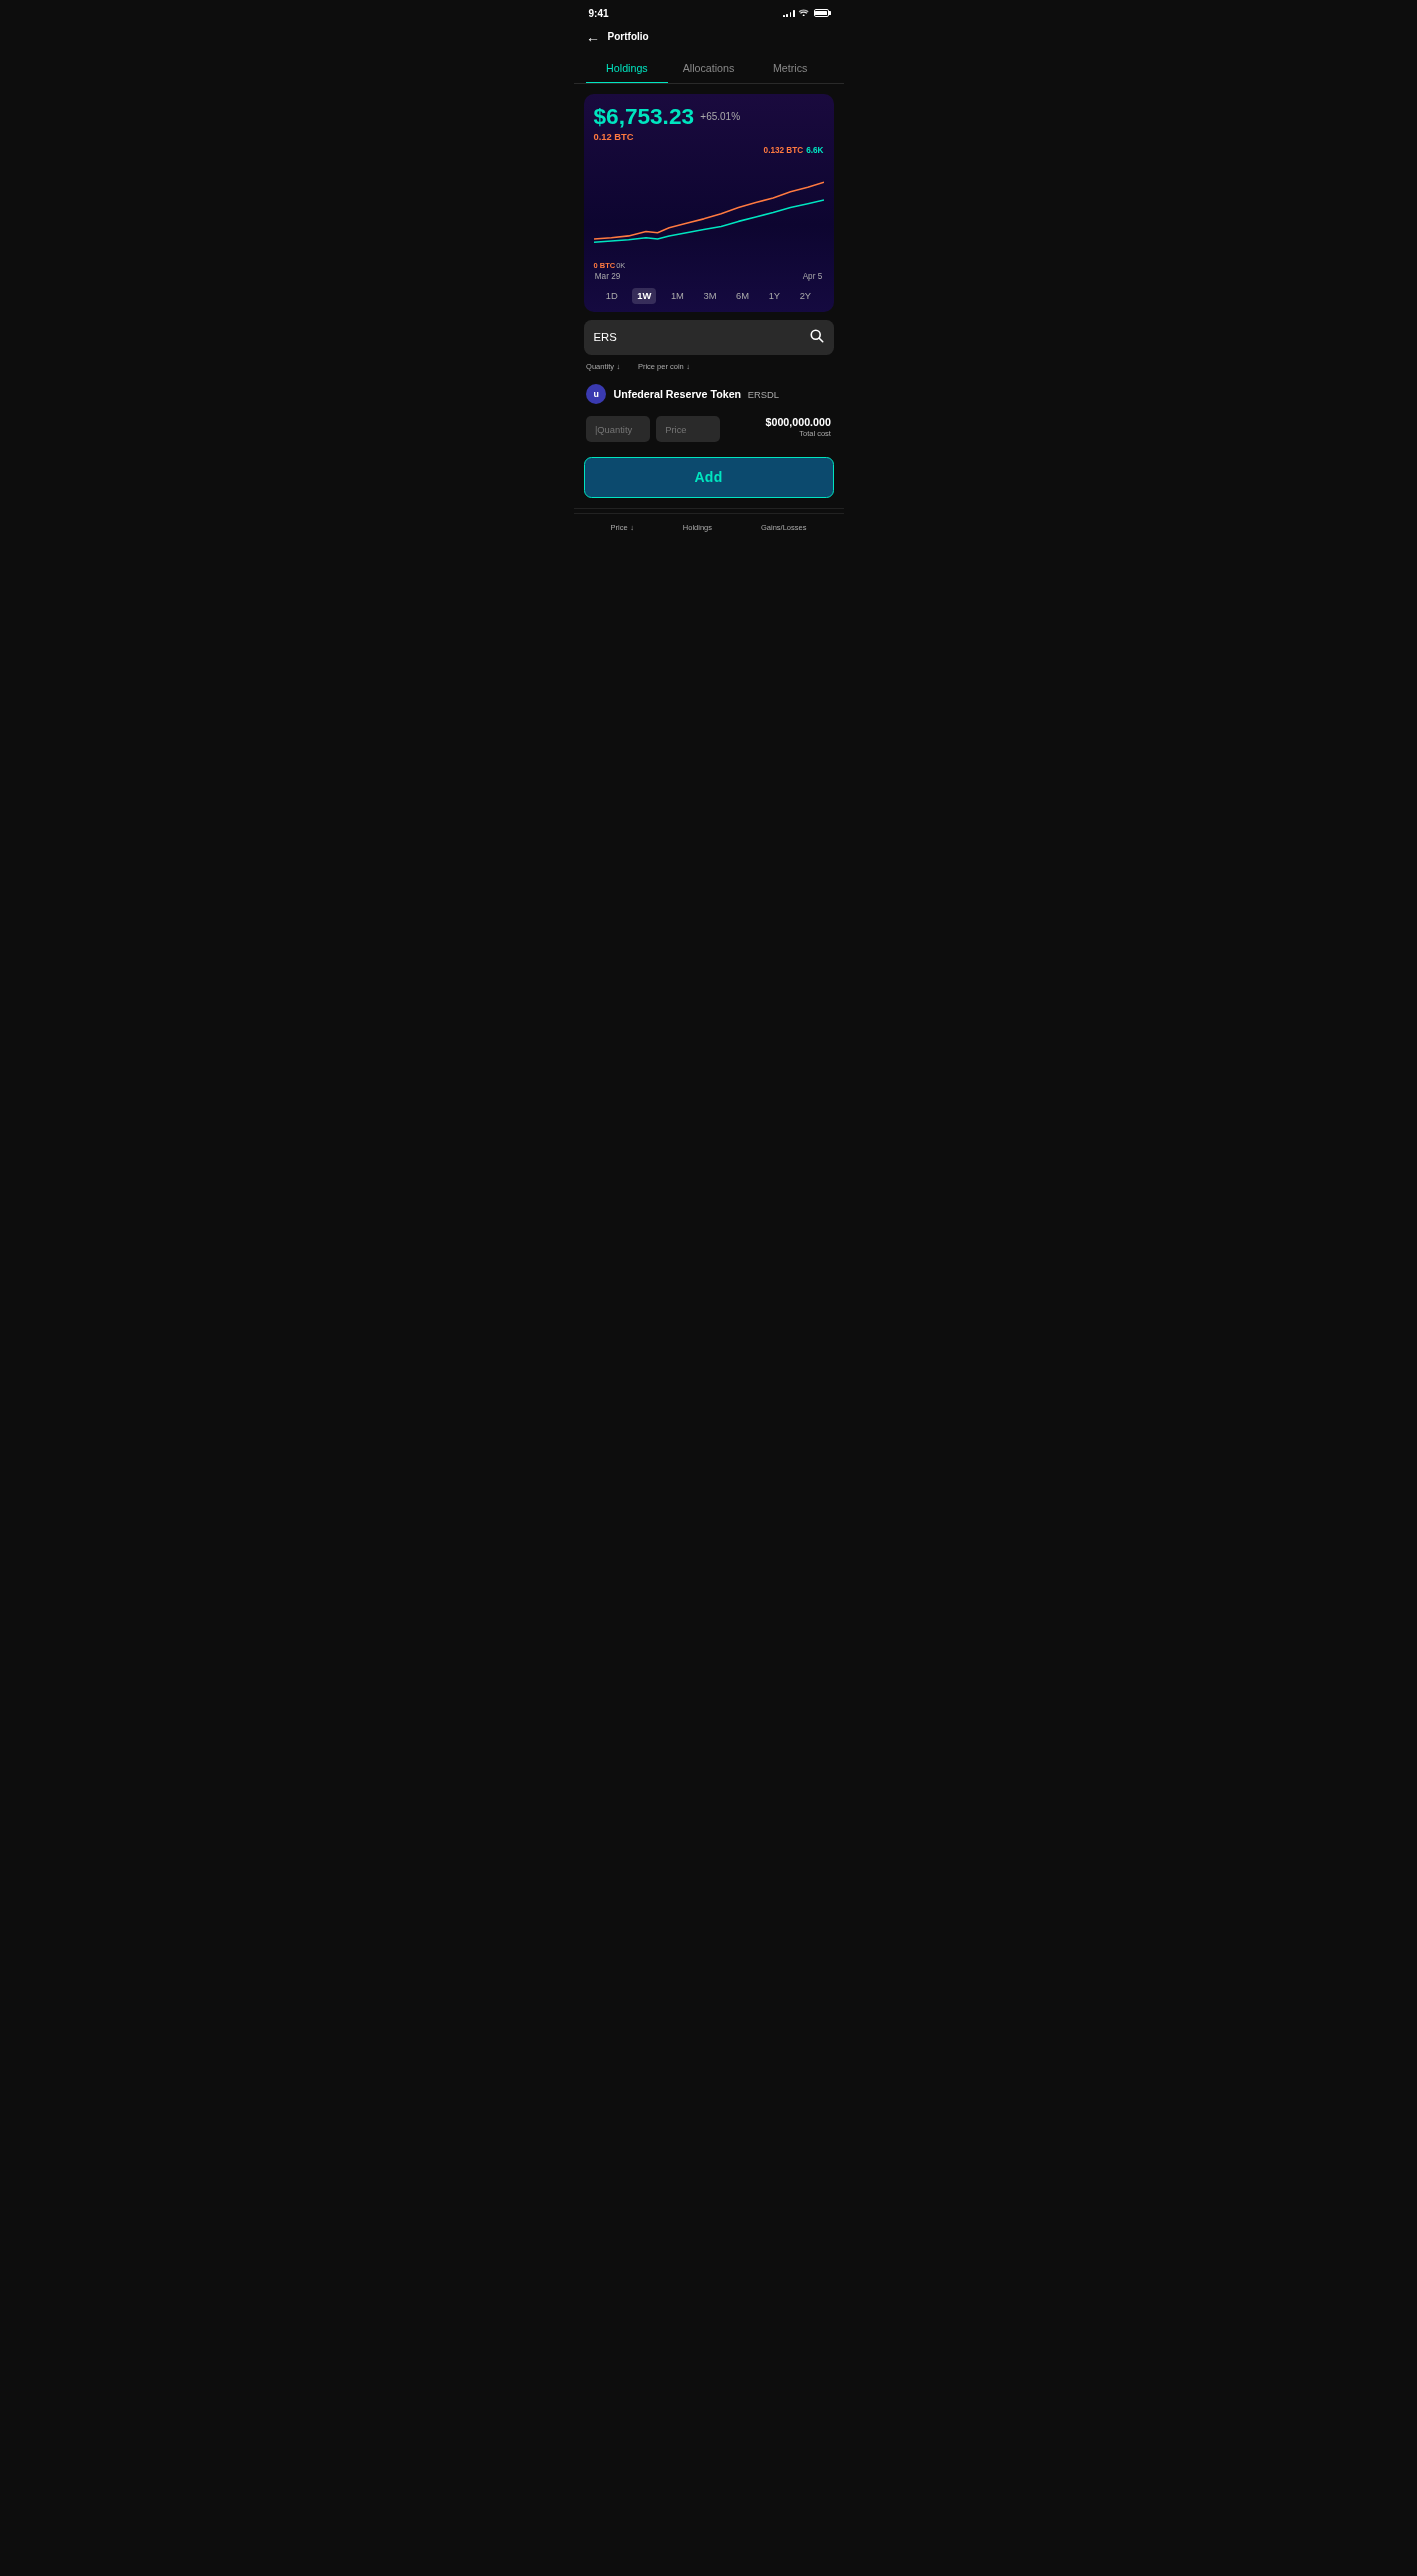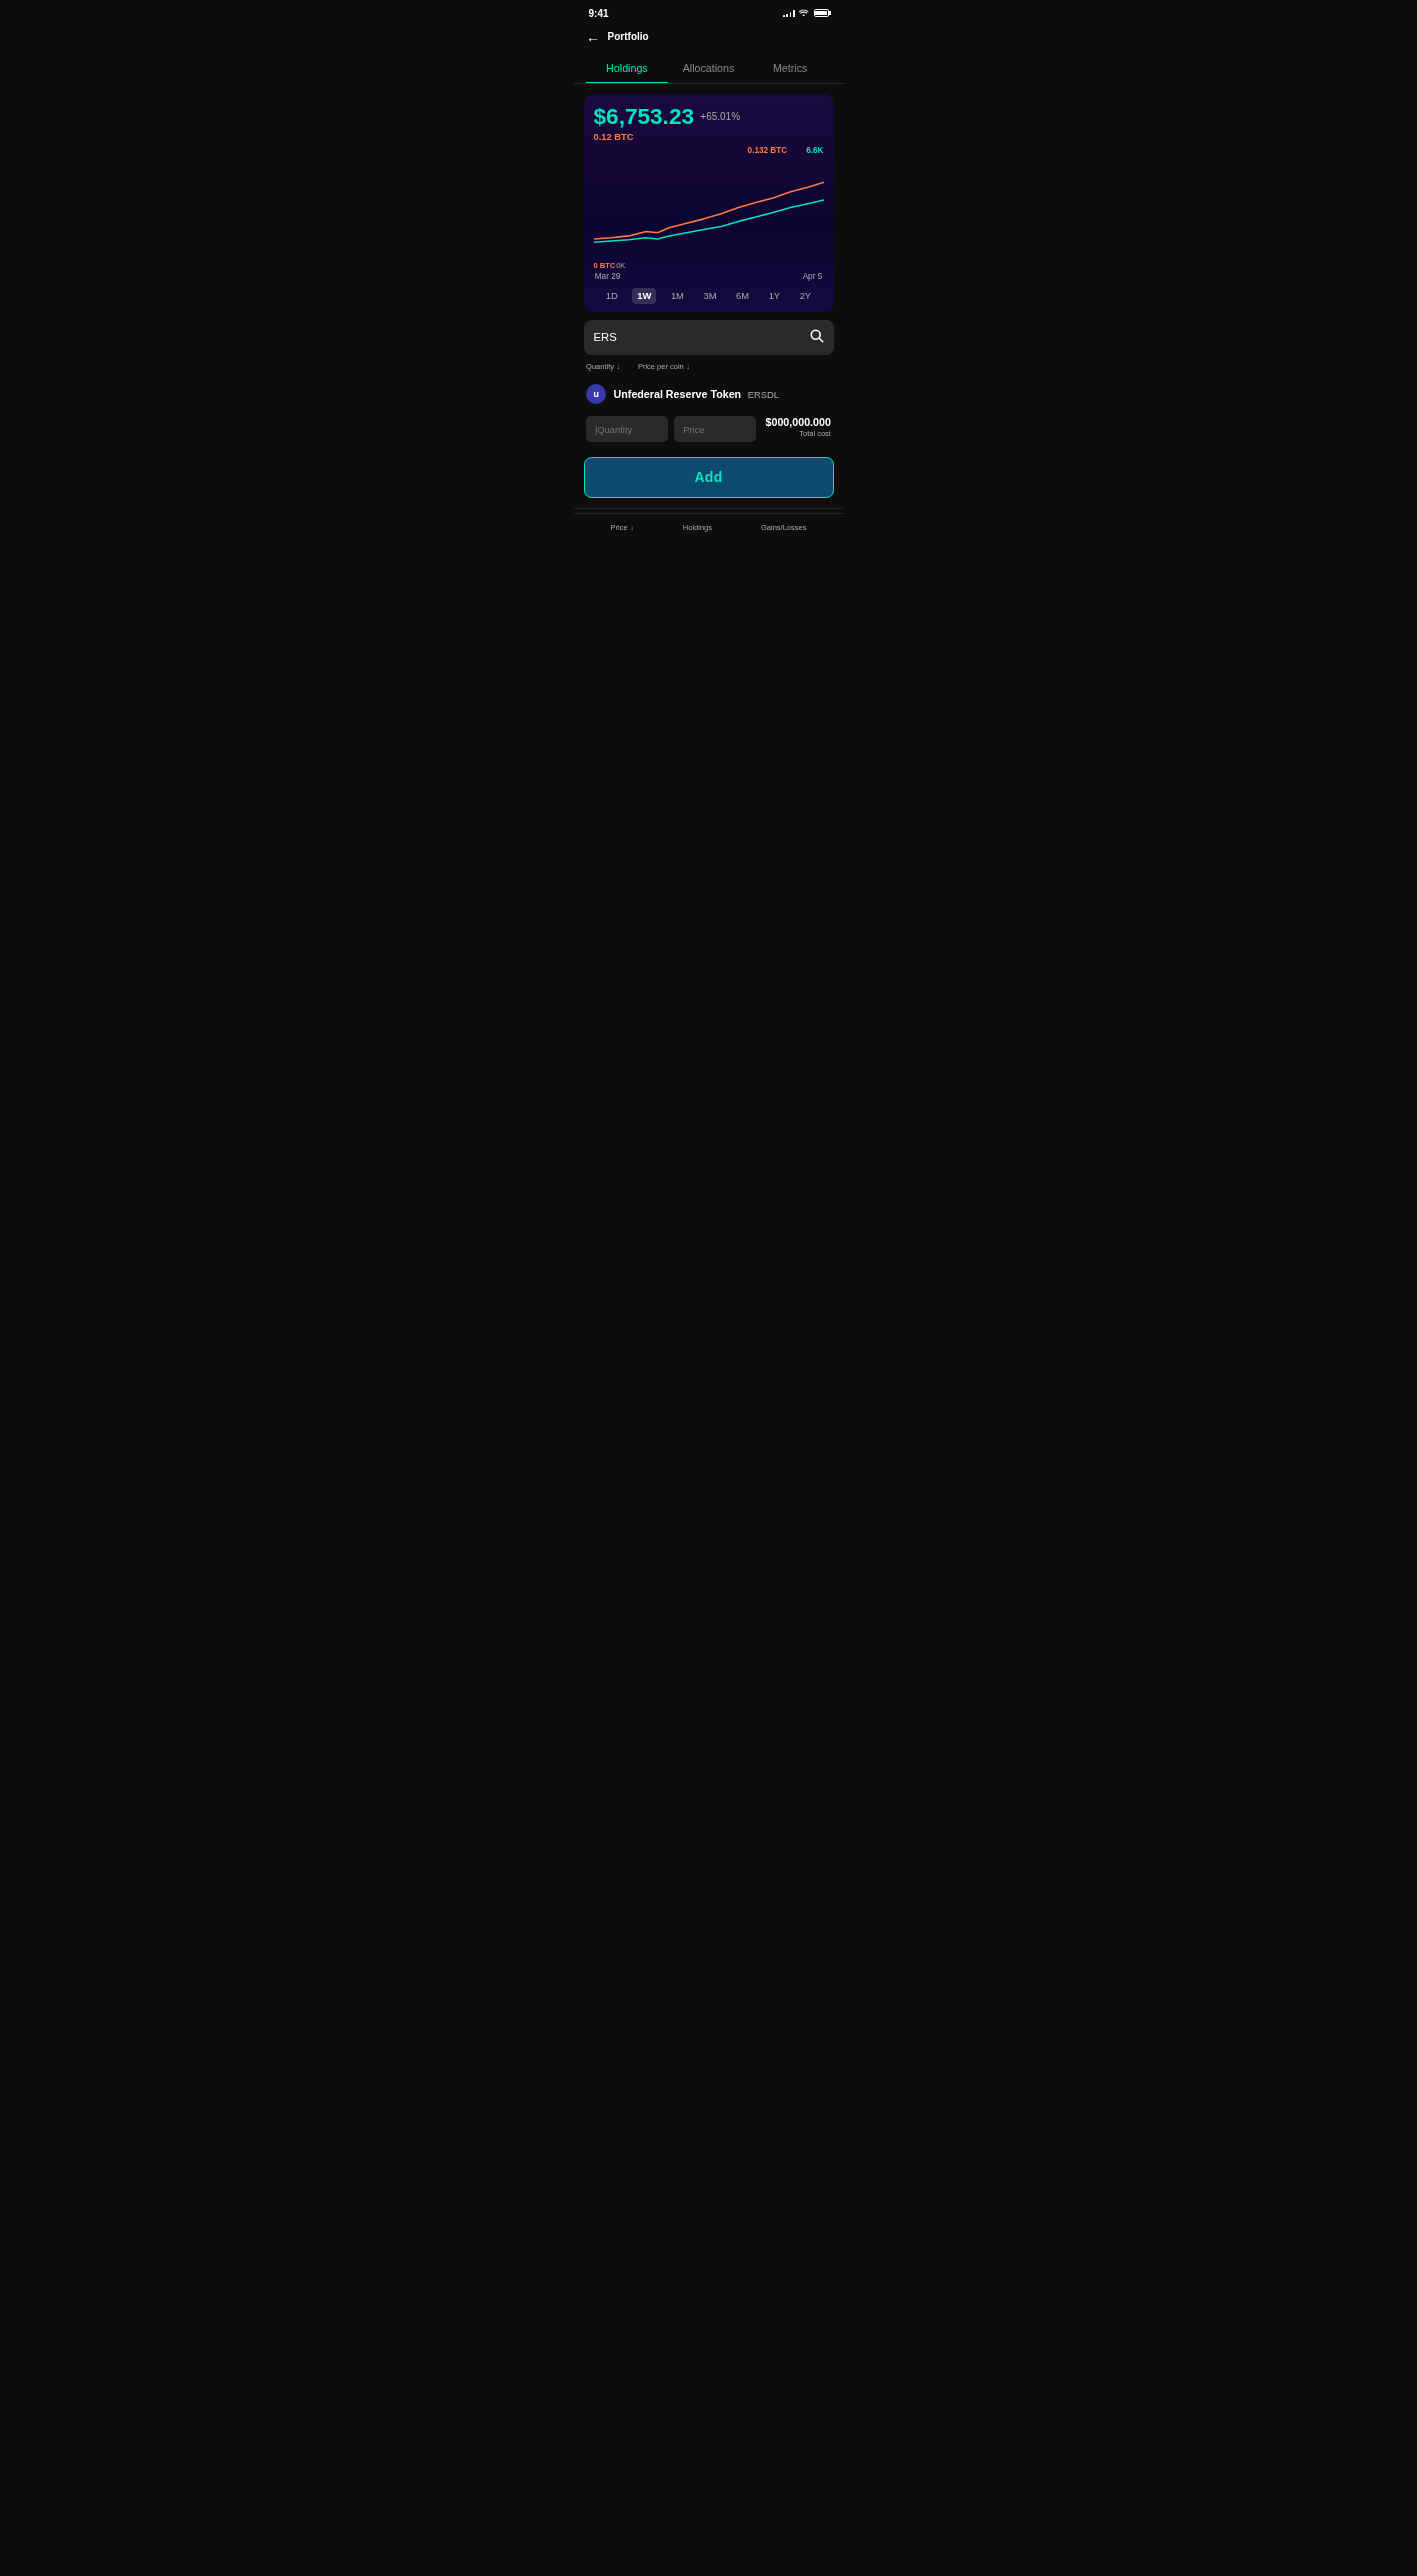--- a/index.html
+++ b/index.html
@@ -310,21 +310,21 @@
     }
 
     .qty-input, .price-input {
       background: #2a2a2a;
       border: none;
       border-radius: 5px;
       padding: 7.5px 8.8px;
       color: #888;
       font-size: 9.4px;
       outline: none;
-      width: 82px;
+      width: 64px;
     }
 
     .total-cost-block {
       margin-left: auto;
       text-align: right;
     }
 
     .total-cost-value {
       font-size: 10.7px;
       font-weight: 600;
@@ -427,21 +427,21 @@
 
 <div class="chart-card">
   <div class="chart-header">
     <div class="chart-price-row">
       <span class="chart-price">$6,753.23</span>
       <span class="chart-change">+65.01%</span>
     </div>
     <div class="chart-btc">0.12 BTC</div>
   </div>
 
-  <div style="display:flex; justify-content:flex-end; gap:19px; margin: 3.8px 0 1.3px; font-size:8.2px;">
+  <div style="display:flex; justify-content:flex-end; gap:3px; margin: 3.8px 0 1.3px; font-size:8.2px;">
     <span class="label-orange">0.132 BTC</span>
     <span class="label-teal">6.6K</span>
   </div>
 
   <div class="chart-svg-container">
     <svg viewBox="0 0 398 160" preserveAspectRatio="none" xmlns="http://www.w3.org/2000/svg">
       <defs>
         <linearGradient id="fillGrad1" x1="0" y1="0" x2="0" y2="1">
           <stop offset="0%" stop-color="#ff7a40" stop-opacity="0.2"></stop>
           <stop offset="100%" stop-color="#ff7a40" stop-opacity="0"></stop>

